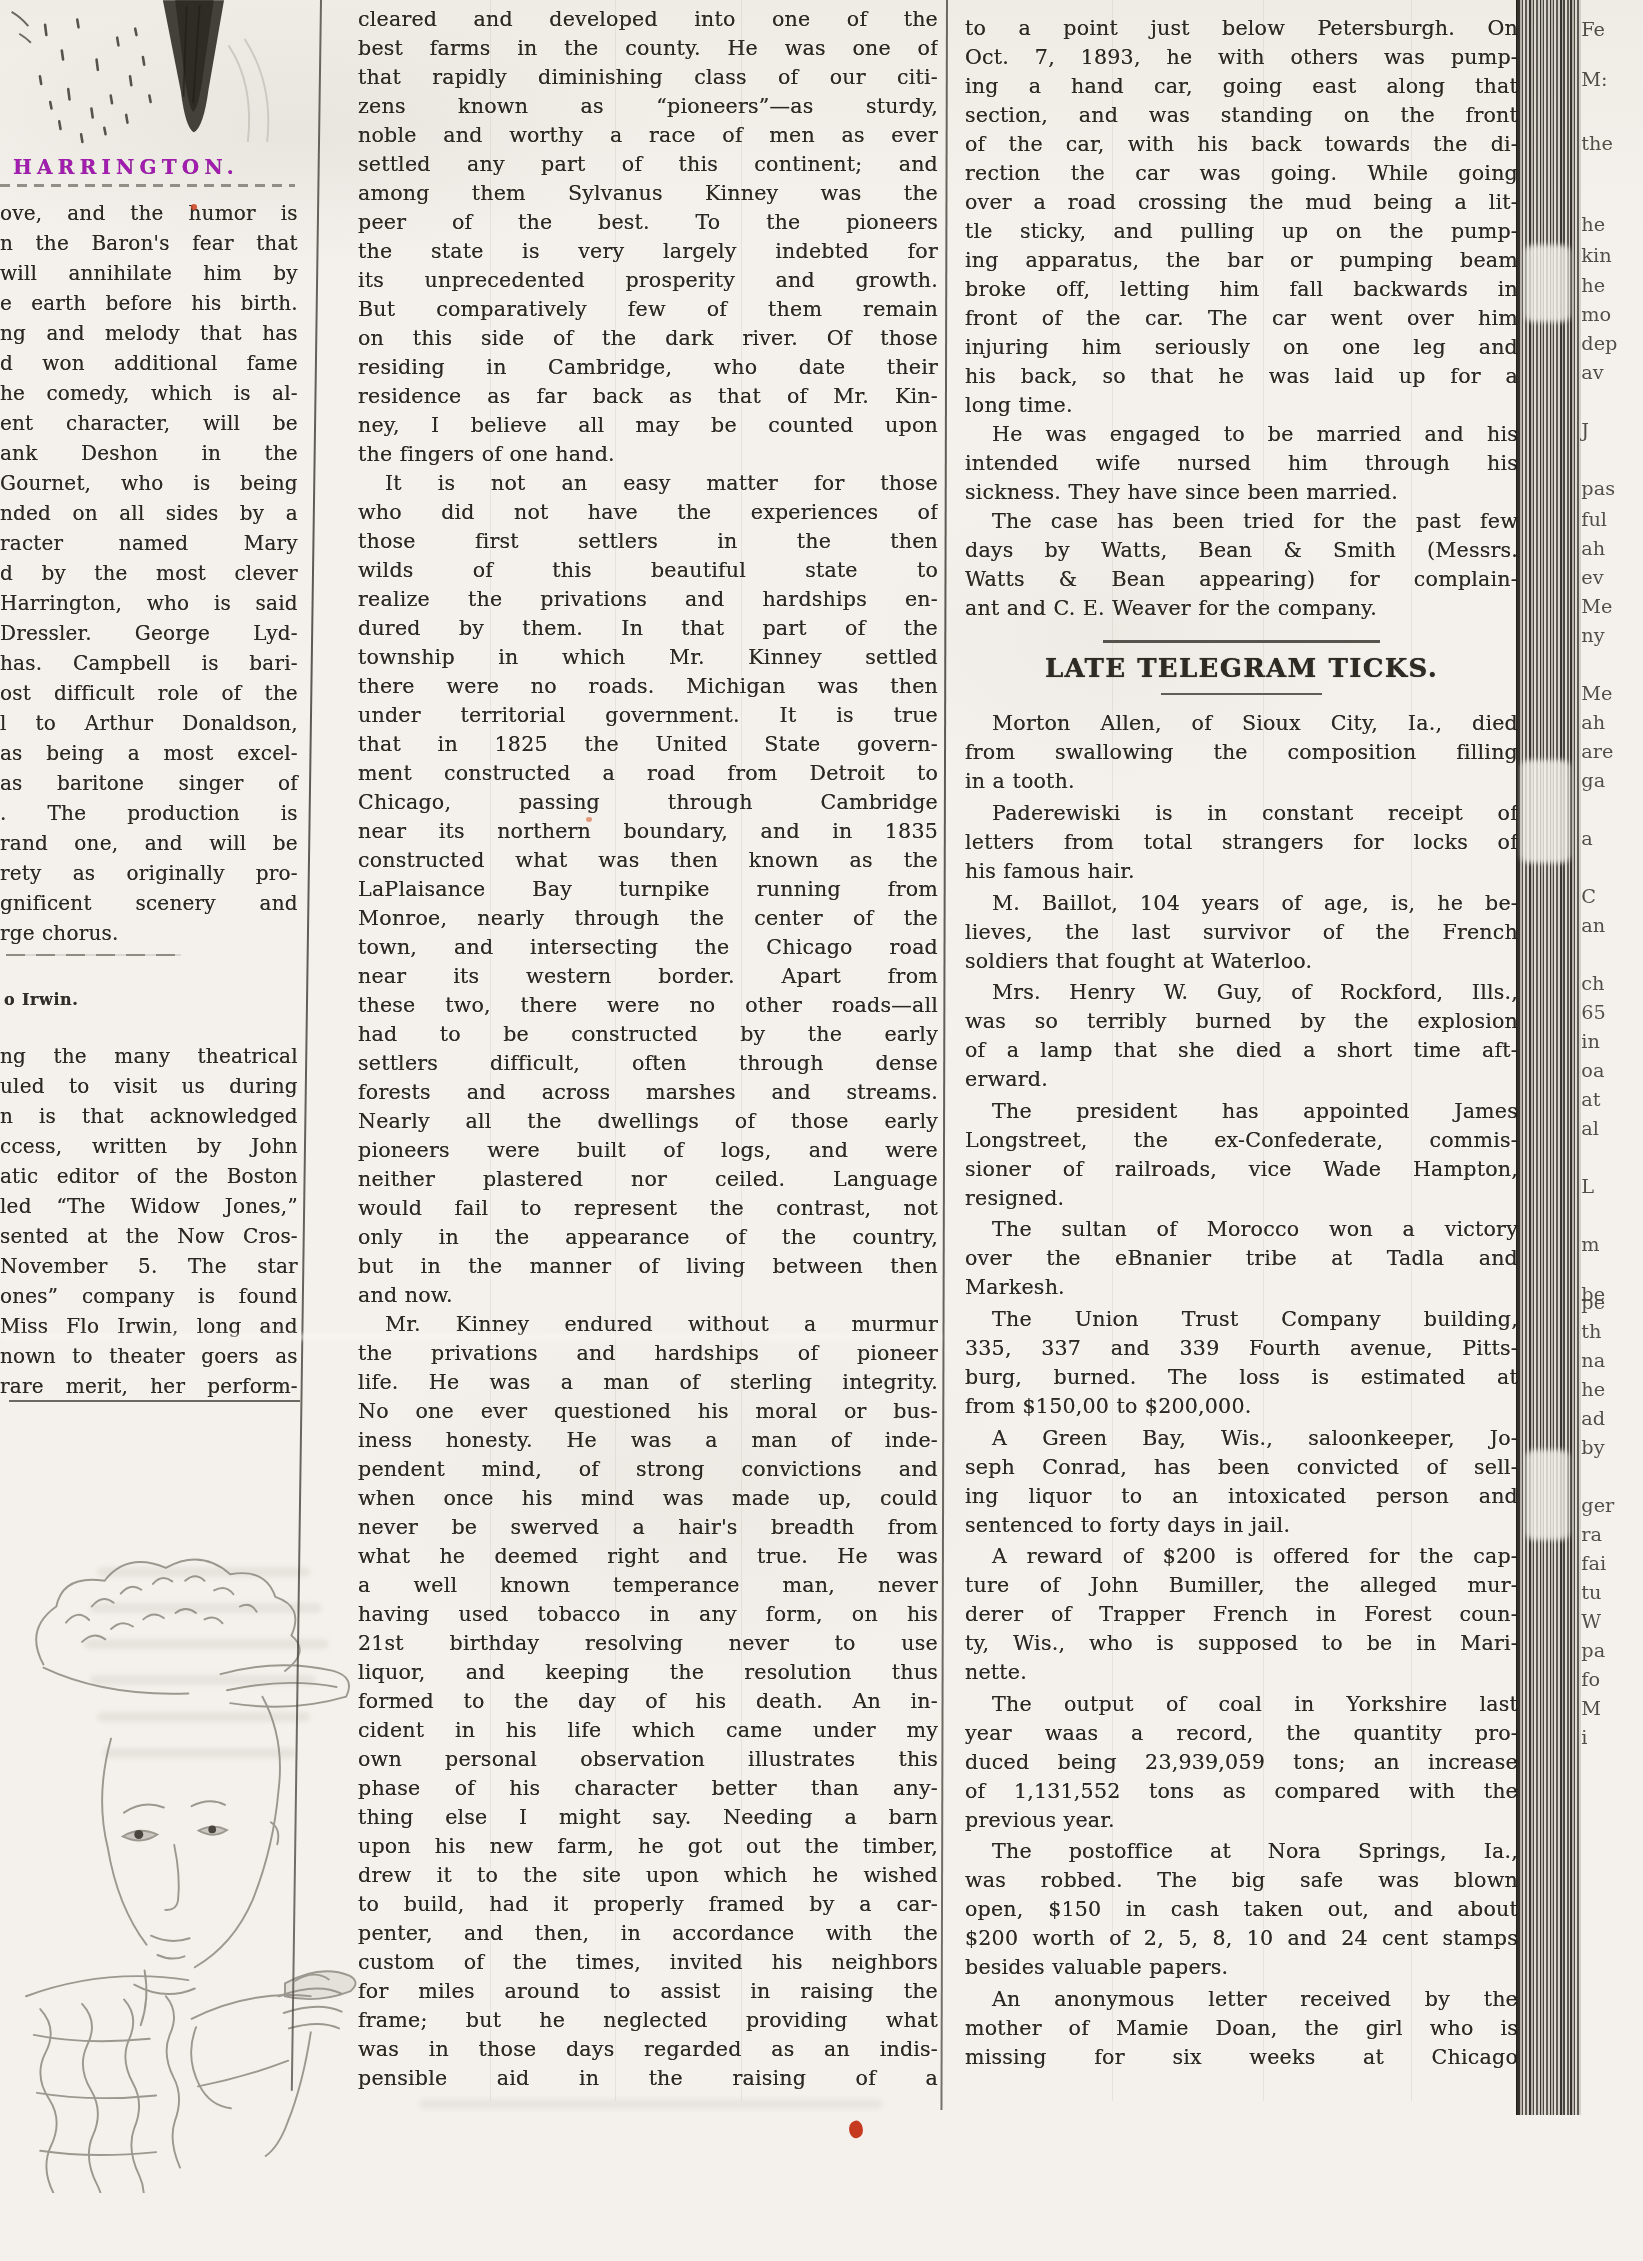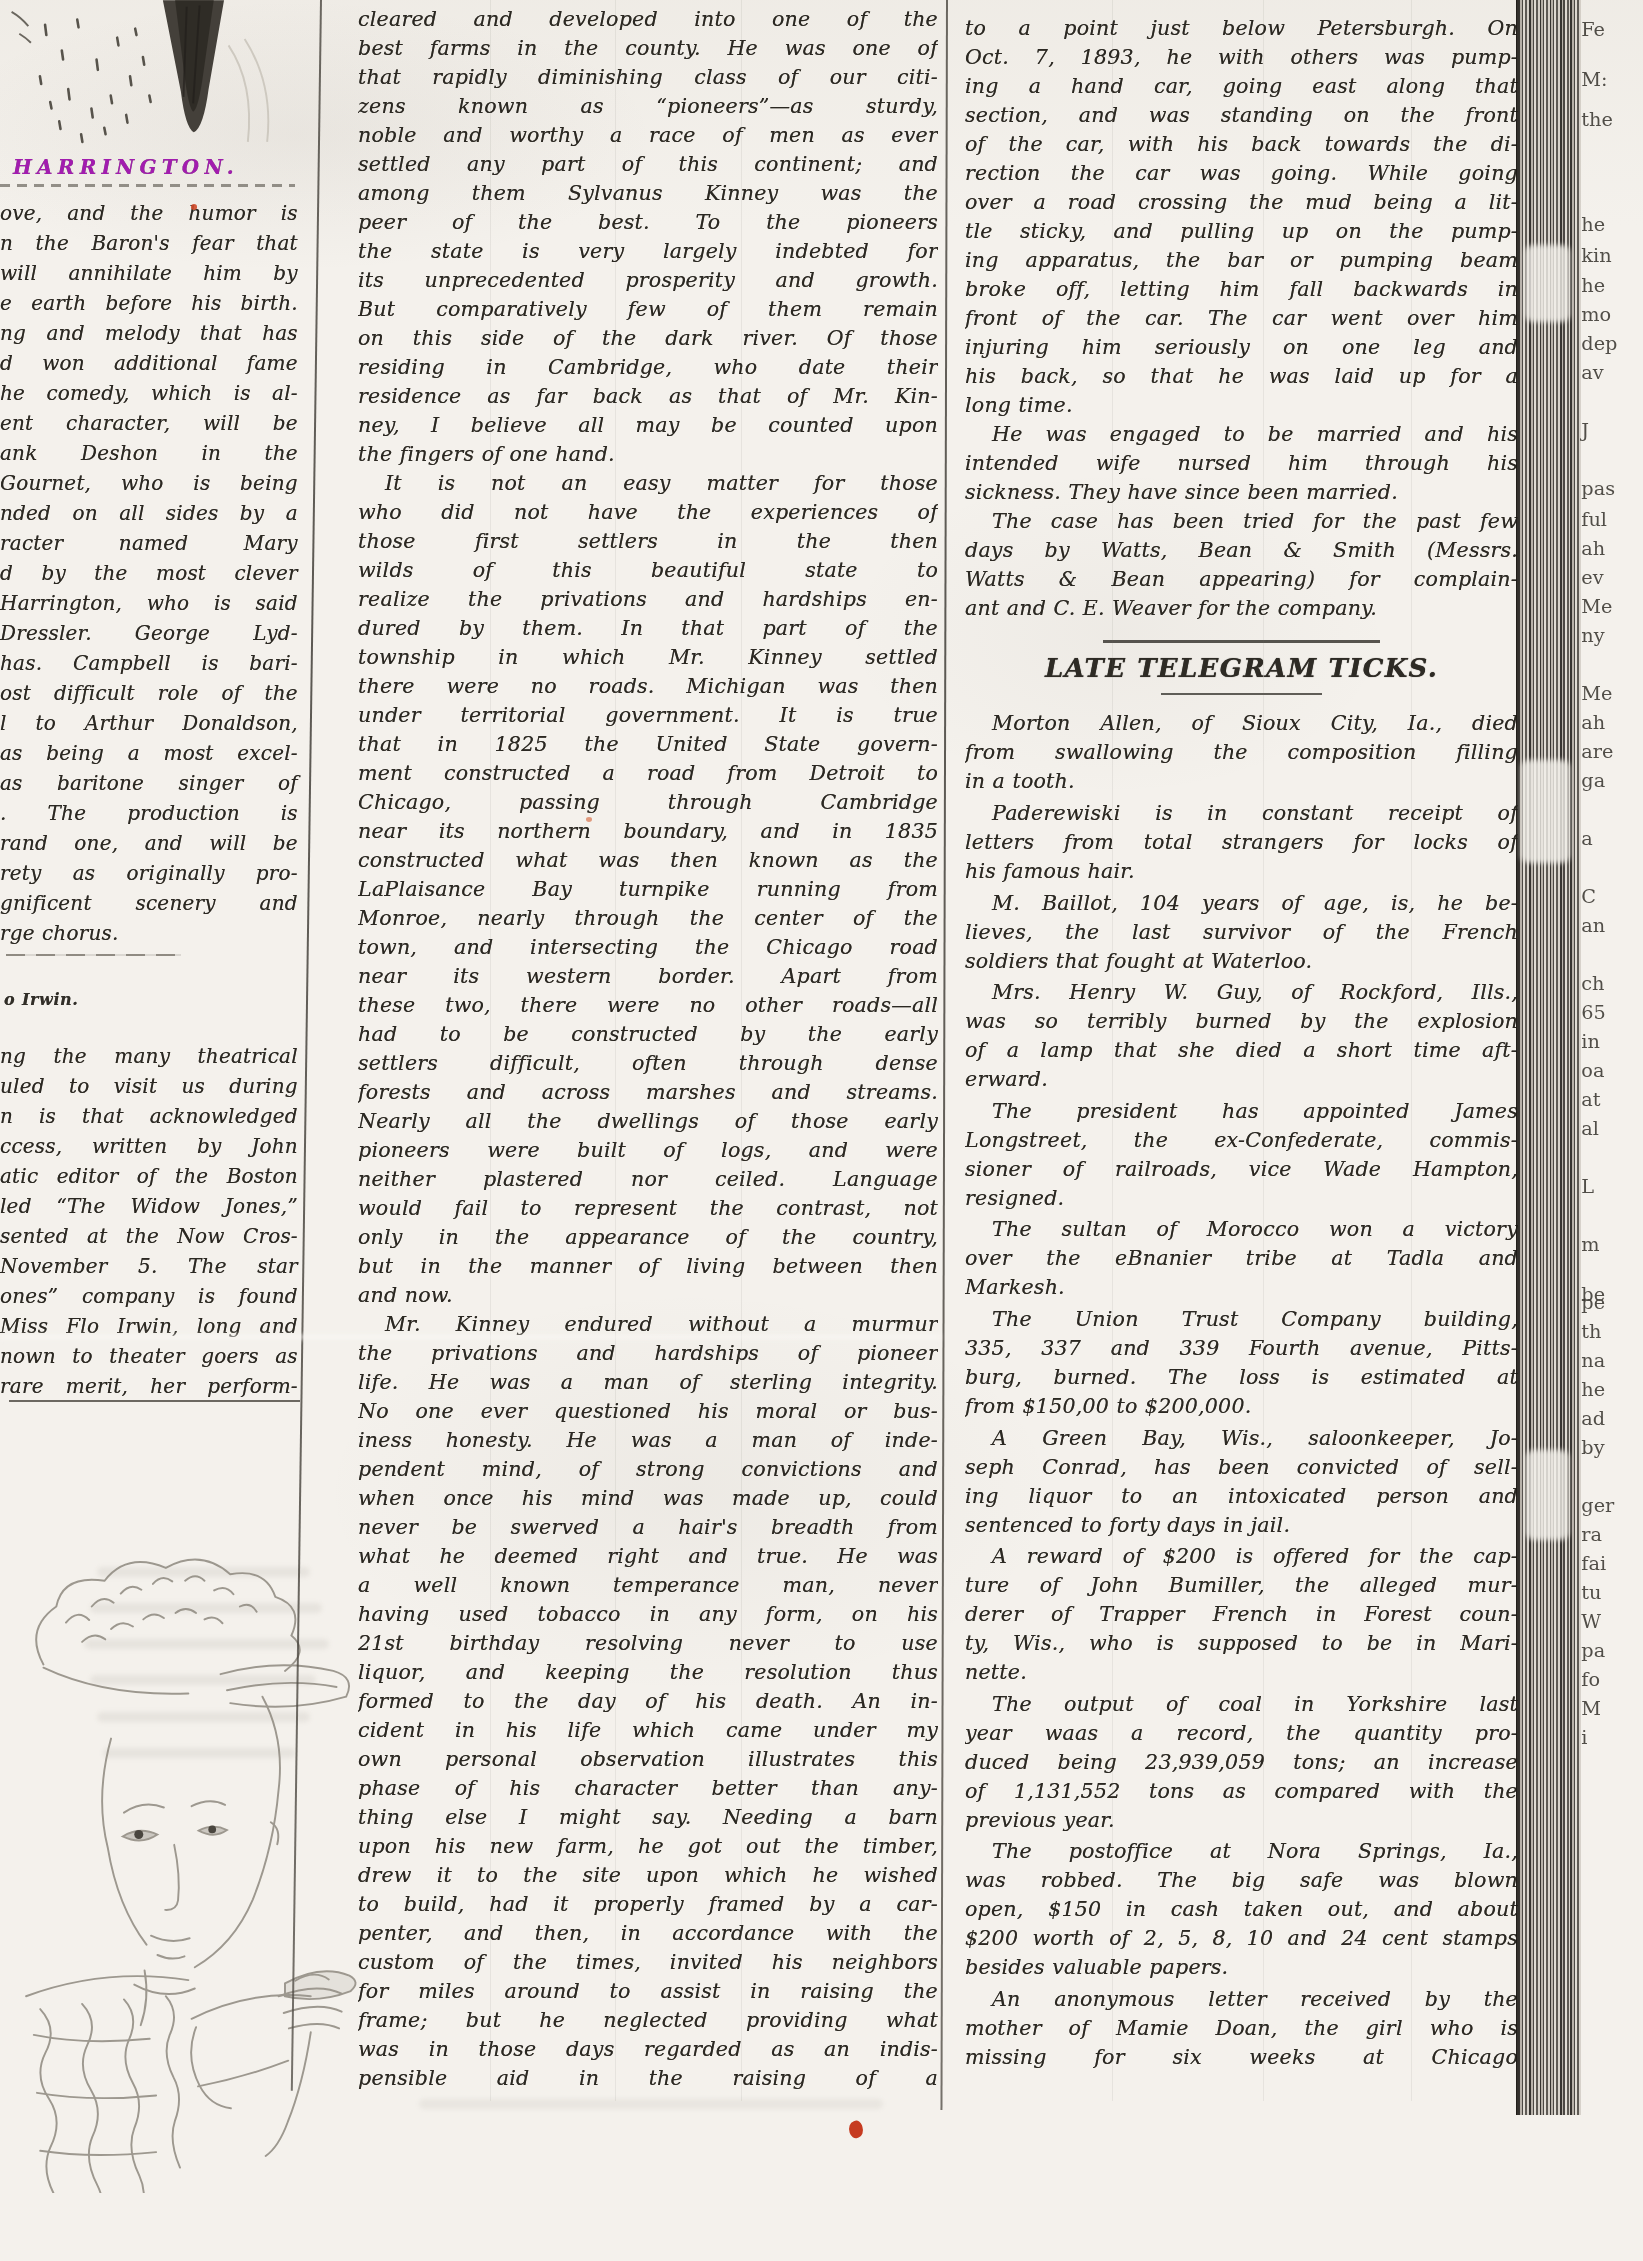--- a/index.html
+++ b/index.html
@@ -6,21 +6,21 @@
   .page{position:relative;width:1643px;height:2261px;background:#f4f1ec;overflow:hidden;
         font-family:"DejaVu Serif","Liberation Serif",serif;color:#2b2822;}
   .page::before{content:"";position:absolute;inset:0;pointer-events:none;
     background:
       radial-gradient(ellipse 580px 219px at 18% 6%, rgba(120,112,100,0.08), transparent 62%),
       radial-gradient(ellipse 451px 271px at 68% 28%, rgba(120,112,100,0.05), transparent 60%),
       radial-gradient(ellipse 612px 335px at 42% 66%, rgba(120,112,100,0.06), transparent 60%),
       linear-gradient(180deg, rgba(233,229,222,0.45), rgba(244,241,236,0) 10%);}
   
   .col{position:absolute;overflow:hidden;text-shadow:0 0 0.6px rgba(43,40,34,0.65);
-       letter-spacing:0.2px;word-spacing:0.6px;font-style:italic;}
+       letter-spacing:0.2px;word-spacing:0.6px;}
   .col-left{left:0;top:0;width:303px;height:2261px;font-size:20px;line-height:30px;}
   .col-mid{left:358px;top:5.2px;width:580px;font-size:20.6px;line-height:29px;}
   .col-right{left:965px;top:14px;width:553px;font-size:20.6px;line-height:29px;}
   .line{text-align:justify;text-align-last:justify;}
   .line.last{text-align-last:left;}
   .line.indent{text-indent:27px;}
   
   .lc-abs{position:absolute;left:0;right:5.2px;}
   .h-harrington{position:absolute;top:152px;left:13px;font-weight:bold;font-size:20px;
                 letter-spacing:5.2px;color:#a21caf;text-shadow:0 0 0.6px rgba(40,38,32,.6);}
@@ -398,21 +398,21 @@
   <div class="crease-v" style="left:1411px"></div>
   <div class="crease-h"></div>
 
   <div class="fold-band"></div>
   <div class="band-gap" style="left:1525px;top:245px;width:45px;height:77px"></div>
   <div class="band-gap" style="left:1521px;top:760px;width:49px;height:103px"></div>
   <div class="band-gap" style="left:1526px;top:1450px;width:43px;height:90px"></div>
   <div class="frag-col">
       <div class="frag" style="top: 18px;">Fe</div>
       <div class="frag" style="top: 68px;">M:</div>
-      <div class="frag" style="top: 108px; text-align: right;">the</div>
+      <div class="frag" style="top: 132px; text-align: right;">the</div>
       <div class="frag" style="top: 213px;">he</div>
       <div class="frag" style="top: 244px;">kin</div>
       <div class="frag" style="top: 274px;">he</div>
       <div class="frag" style="top: 303px;">mo</div>
       <div class="frag" style="top: 332px;">dep</div>
       <div class="frag" style="top: 361px;">av</div>
       <div class="frag" style="top: 419px;">J</div>
       <div class="frag" style="top: 477px;">pas</div>
       <div class="frag" style="top: 508px;">ful</div>
       <div class="frag" style="top: 537px;">ah</div>

